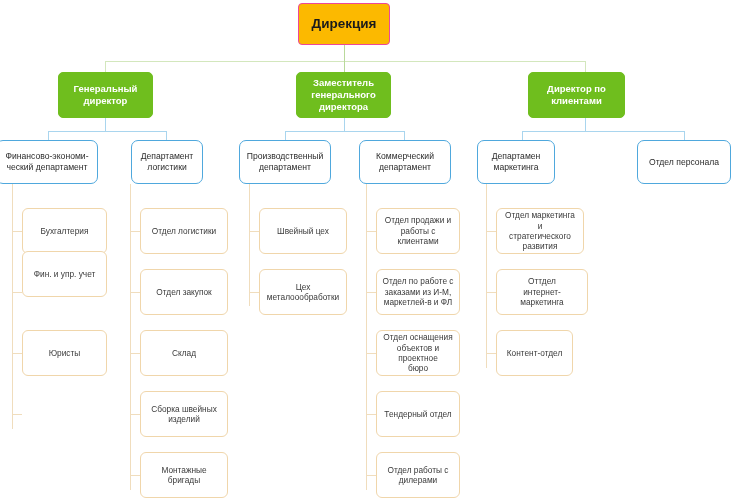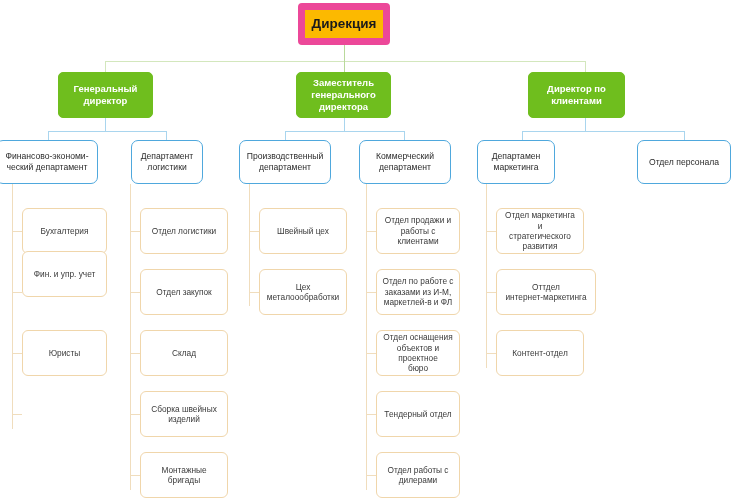--- a/index.html
+++ b/index.html
@@ -29,21 +29,21 @@
     justify-content: center;
     text-align: center;
     border-radius: 5px;
     line-height: 1.25;
     z-index: 3;
   }
 
   
   .node.root {
     background: #fcb900;
-    border: 7px solid #ec4899;
+    border: 1px solid #ec4899;
     color: #1b1b1b;
     font-weight: bold;
     font-size: 13.5px;
     border-radius: 4px;
   }
 
   
   .node.green {
     background: #6fbe1e;
     border: 1px solid #6fbe1e;
@@ -241,21 +241,21 @@
   <div class="node leaf" style="left:376px; top:452px; width:84px; height:46px;">
     <span class="label">Отдел работы с
 дилерами</span>
   </div>
 
   <div class="node leaf" style="left:496px; top:208px; width:88px; height:46px;">
     <span class="label">Отдел маркетинга и
 стратегического
 развития</span>
   </div>
-  <div class="node leaf" style="left:496px; top:269px; width:100px; height:46px;">
+  <div class="node leaf" style="left:496px; top:269px; width:92px; height:46px;">
     <span class="label">Оттдел
 интернет-маркетинга</span>
   </div>
-  <div class="node leaf" style="left:496px; top:330px; width:88px; height:46px;">
+  <div class="node leaf" style="left:496px; top:330px; width:77px; height:46px;">
     <span class="label">Контент-отдел</span>
   </div>
 
 </div>
 
 </body></html>

